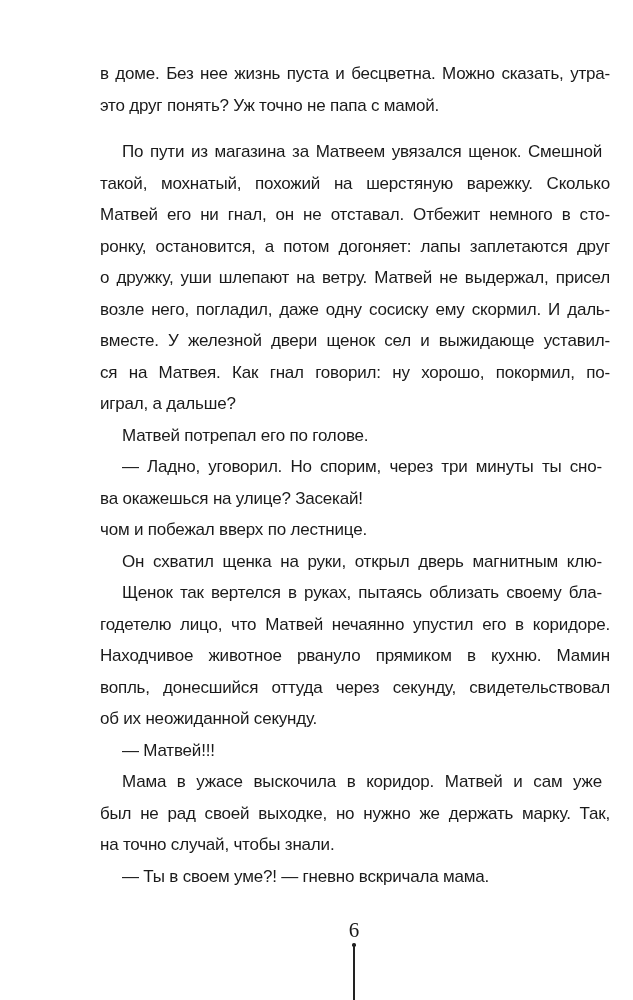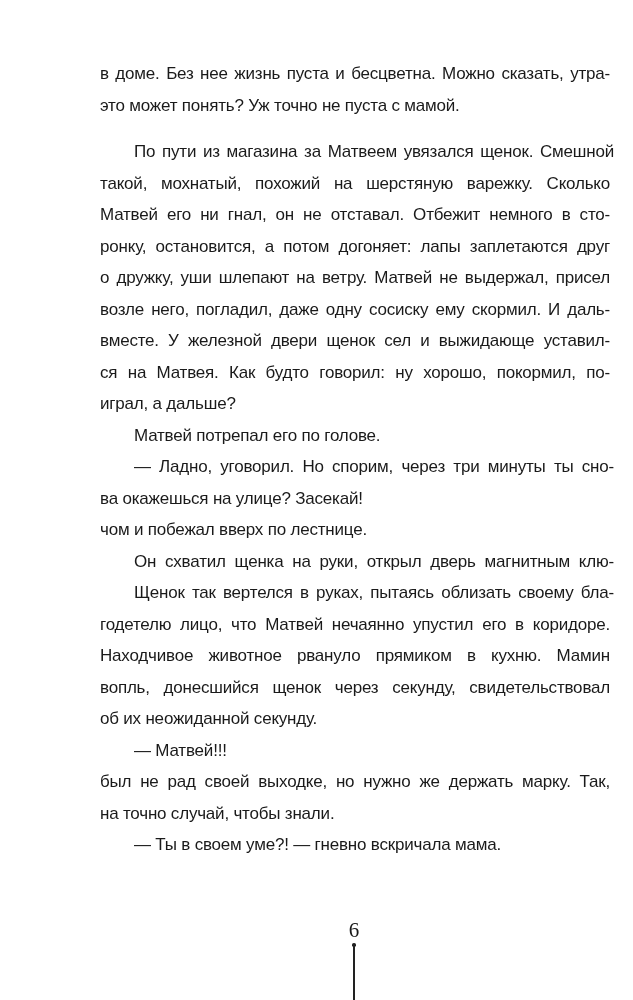--- a/index.html
+++ b/index.html
@@ -9,58 +9,59 @@
     position: absolute; left: 100px; top: 58px; width: 510px;
     font-family: Liberation Sans, sans-serif;
     font-size: 17px; color: #1a1a1a; letter-spacing: -0.2px;
   }
   .line {
     display: block; height: 31.5px; line-height: 31.5px;
     text-align: justify; text-align-last: justify; white-space: nowrap;
     overflow: visible;
   }
   .line .txt { display: inline-block; width: 100%; text-align: justify; text-align-last: justify; white-space: normal; }
-  .line.indent .txt { width: calc(100% - 30px); margin-left: 34px; }
+  .line.indent .txt { width: calc(100% - 30px); margin-left: 22px; }
   .line.last .txt { text-align-last: left; }
   .line.blank { height: 15px; }
   .pagenum {
     position: absolute; left: 344px; top: 918px; width: 20px; text-align: center;
     font-family: "Liberation Serif", "DejaVu Serif", serif; font-size: 21px; color: #1a1a1a;
   }
   .rule { position: absolute; left: 353px; top: 944px; width: 1.5px; height: 56px; background: #222; }
   .rule-dot { position: absolute; left: 352px; top: 943px; width: 3.5px; height: 3.5px; background: #222; border-radius: 50%; }
 </style>
 </head>
 <body>
 
 <div class="page">
   <div class="textblock" id="textblock">
       <div class="line"><span class="txt">в доме. Без нее жизнь пуста и бесцветна. Можно сказать, утра-</span></div>
-      <div class="line last"><span class="txt">это может понять? Уж точно не пуста с мамой.</span></div>
+      <div class="line last"><span class="txt">это друг понять? Уж точно не папа с мамой.</span></div>
       <div class="line blank"></div>
       <div class="line indent"><span class="txt">По пути из магазина за Матвеем увязался щенок. Смешной</span></div>
       <div class="line"><span class="txt">такой, мохнатый, похожий на шерстяную варежку. Сколько</span></div>
       <div class="line"><span class="txt">Матвей его ни гнал, он не отставал. Отбежит немного в сто-</span></div>
       <div class="line"><span class="txt">ронку, остановится, а потом догоняет: лапы заплетаются друг</span></div>
       <div class="line"><span class="txt">о дружку, уши шлепают на ветру. Матвей не выдержал, присел</span></div>
       <div class="line"><span class="txt">возле него, погладил, даже одну сосиску ему скормил. И даль-</span></div>
       <div class="line"><span class="txt">вместе. У железной двери щенок сел и выжидающе уставил-</span></div>
-      <div class="line"><span class="txt">ся на Матвея. Как будто говорил: ну хорошо, покормил, по-</span></div>
+      <div class="line"><span class="txt">ся на Матвея. Как гнал говорил: ну хорошо, покормил, по-</span></div>
       <div class="line last"><span class="txt">играл, а дальше?</span></div>
       <div class="line indent last"><span class="txt">Матвей потрепал его по голове.</span></div>
       <div class="line indent"><span class="txt">— Ладно, уговорил. Но спорим, через три минуты ты сно-</span></div>
       <div class="line last"><span class="txt">ва окажешься на улице? Засекай!</span></div>
       <div class="line last"><span class="txt">чом и побежал вверх по лестнице.</span></div>
       <div class="line indent"><span class="txt">Он схватил щенка на руки, открыл дверь магнитным клю-</span></div>
       <div class="line indent"><span class="txt">Щенок так вертелся в руках, пытаясь облизать своему бла-</span></div>
       <div class="line"><span class="txt">годетелю лицо, что Матвей нечаянно упустил его в коридоре.</span></div>
       <div class="line"><span class="txt">Находчивое животное рвануло прямиком в кухню. Мамин</span></div>
-      <div class="line"><span class="txt">вопль, донесшийся щенок через секунду, свидетельствовал</span></div>
+      <div class="line"><span class="txt">вопль, донесшийся оттуда через секунду, свидетельствовал</span></div>
       <div class="line last"><span class="txt">об их неожиданной секунду.</span></div>
       <div class="line indent last"><span class="txt">— Матвей!!!</span></div>
+      <div class="line indent"><span class="txt">Мама в ужасе выскочила в коридор. Матвей и сам уже</span></div>
       <div class="line"><span class="txt">был не рад своей выходке, но нужно же держать марку. Так,</span></div>
       <div class="line last"><span class="txt">на точно случай, чтобы знали.</span></div>
       <div class="line indent last"><span class="txt">— Ты в своем уме?! — гневно вскричала мама.</span></div>
     </div>
   <div class="pagenum">6</div>
   <div class="rule-dot"></div>
   <div class="rule"></div>
 </div>
 
 </body></html>

